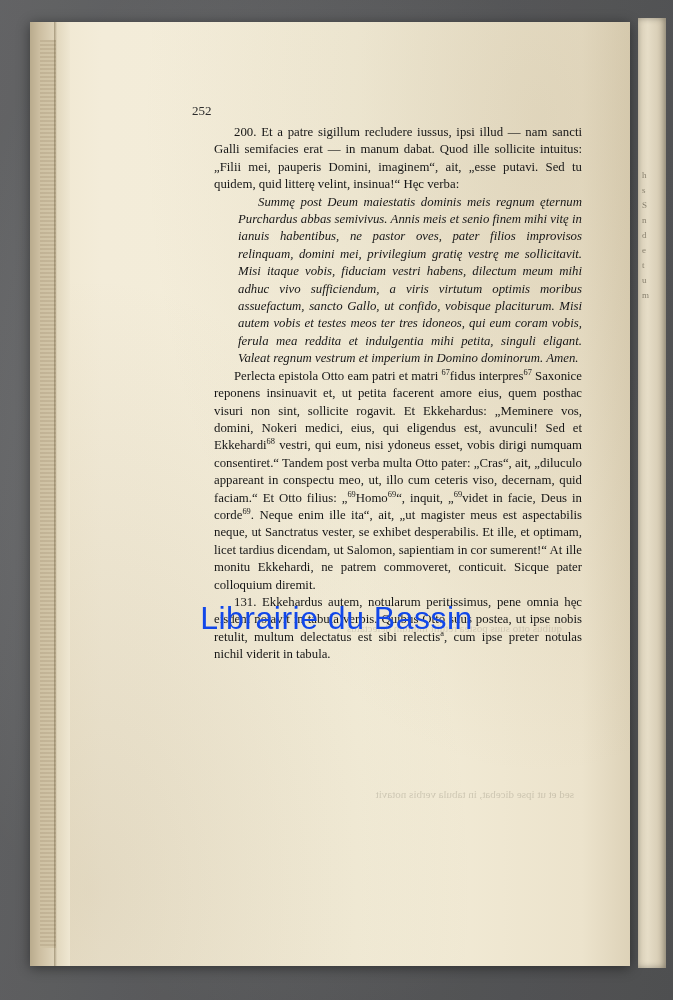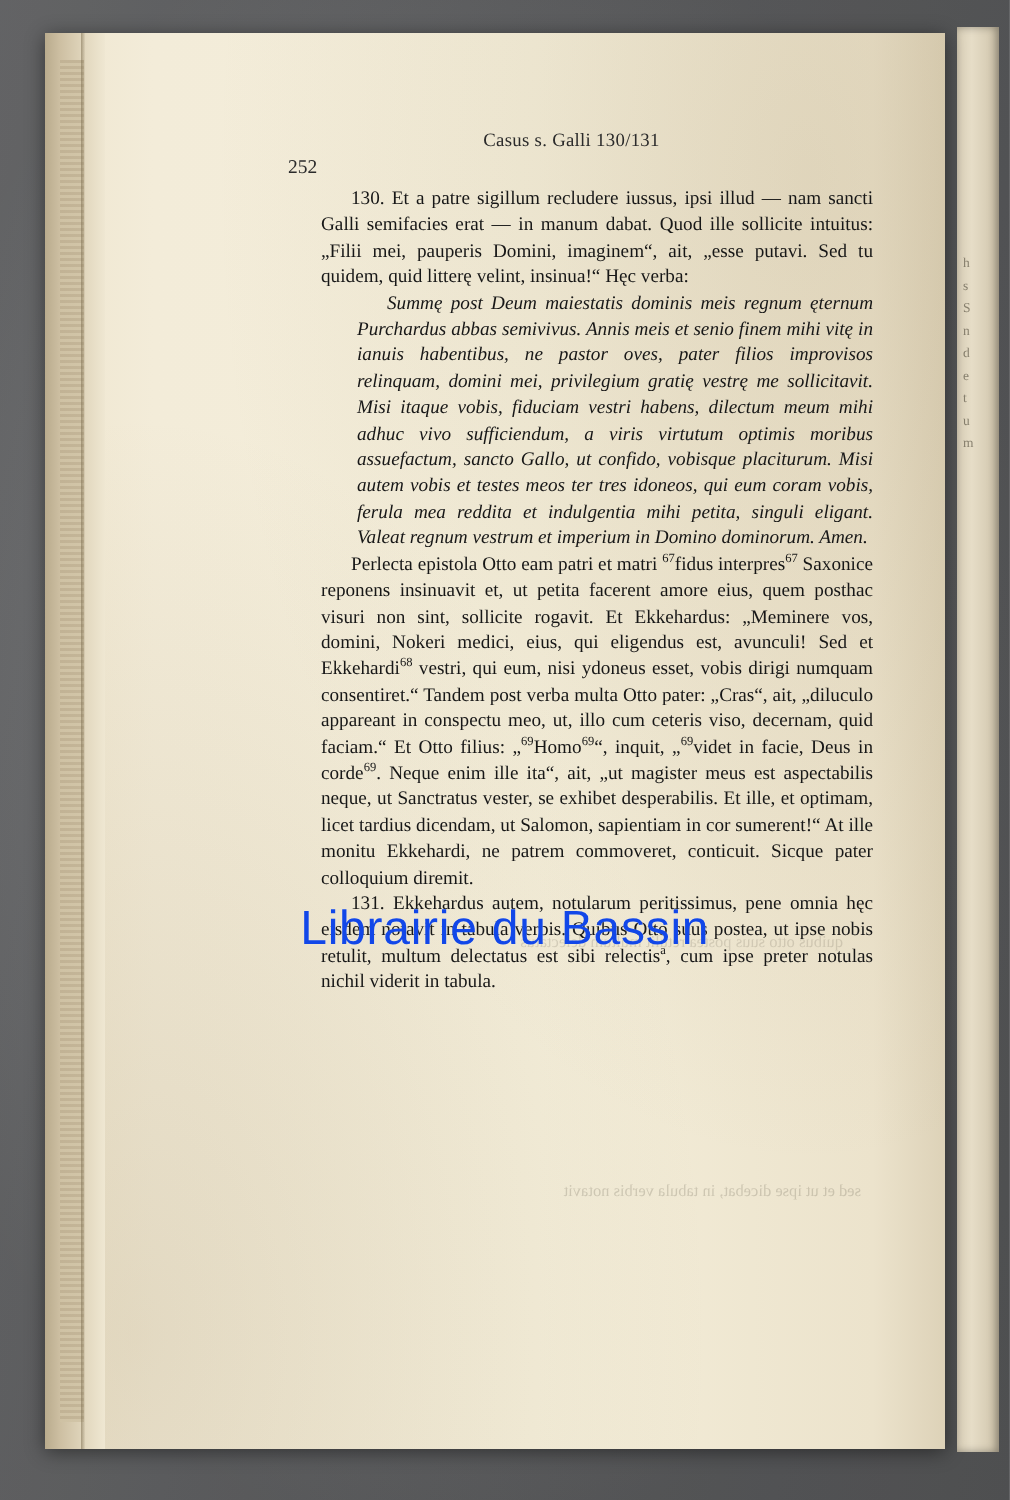--- a/index.html
+++ b/index.html
@@ -217,25 +217,24 @@
     </div>
 
     <div class="page">
       <div class="page-texture"></div>
 
       <div class="gutter"></div>
       <div class="binding-tape"></div>
       <div class="gutter-seam"></div>
     </div>
 
-    <div class="running-head">Casus s. Galli 130/131</div>
     <div class="folio">252</div>
 
     <div class="body">
-      <p class="para">130. Et a patre sigillum recludere iussus, ipsi illud — nam sancti Galli semifacies erat — in manum dabat. Quod ille sollicite intuitus: „Filii mei, pauperis Domini, imaginem“, ait, „esse putavi. Sed tu quidem, quid litterę velint, insinua!“ Hęc verba:</p>
+      <p class="para">200. Et a patre sigillum recludere iussus, ipsi illud — nam sancti Galli semifacies erat — in manum dabat. Quod ille sollicite intuitus: „Filii mei, pauperis Domini, imaginem“, ait, „esse putavi. Sed tu quidem, quid litterę velint, insinua!“ Hęc verba:</p>
       <p class="para italics">Summę post Deum maiestatis dominis meis regnum ęternum Purchardus abbas semivivus. Annis meis et senio finem mihi vitę in ianuis habentibus, ne pastor oves, pater filios improvisos relinquam, domini mei, privilegium gratię vestrę me sollicitavit. Misi itaque vobis, fiduciam vestri habens, dilectum meum mihi adhuc vivo sufficiendum, a viris virtutum optimis moribus assuefactum, sancto Gallo, ut confido, vobisque placiturum. Misi autem vobis et testes meos ter tres idoneos, qui eum coram vobis, ferula mea reddita et indulgentia mihi petita, singuli eligant. Valeat regnum vestrum et imperium in Domino dominorum. Amen.</p>
       <p class="para">
         <span>Perlecta epistola Otto eam patri et matri </span><sup>67</sup><span>fidus interpres</span><sup>67</sup><span> Saxonice reponens insinuavit et, ut petita facerent amore eius, quem posthac visuri non sint, sollicite rogavit. Et Ekkehardus: „Meminere vos, domini, Nokeri medici, eius, qui eligendus est, avunculi! Sed et Ekkehardi</span><sup>68</sup><span> vestri, qui eum, nisi ydoneus esset, vobis dirigi numquam consentiret.“ Tandem post verba multa Otto pater: „Cras“, ait, „diluculo appareant in conspectu meo, ut, illo cum ceteris viso, decernam, quid faciam.“ Et Otto filius: „</span><sup>69</sup><span>Homo</span><sup>69</sup><span>“, inquit, „</span><sup>69</sup><span>videt in facie, Deus in corde</span><sup>69</sup><span>. Neque enim ille ita“, ait, „ut magister meus est aspectabilis neque, ut Sanctratus vester, se exhibet desperabilis. Et ille, et optimam, licet tardius dicendam, ut Salomon, sapientiam in cor sumerent!“ At ille monitu Ekkehardi, ne patrem commoveret, conticuit. Sicque pater colloquium diremit.</span>
       </p>
       <p class="para">
         <span>131. Ekkehardus autem, notularum peritissimus, pene omnia hęc eisdem notavit in tabula verbis. Quibus Otto suus postea, ut ipse nobis retulit, multum delectatus est sibi relectis</span><sup>a</sup><span>, cum ipse preter notulas nichil viderit in tabula.</span>
       </p>
     </div>
 
     <div class="showthrough2">quibus otto suus postea retulit multum delectatus</div>

